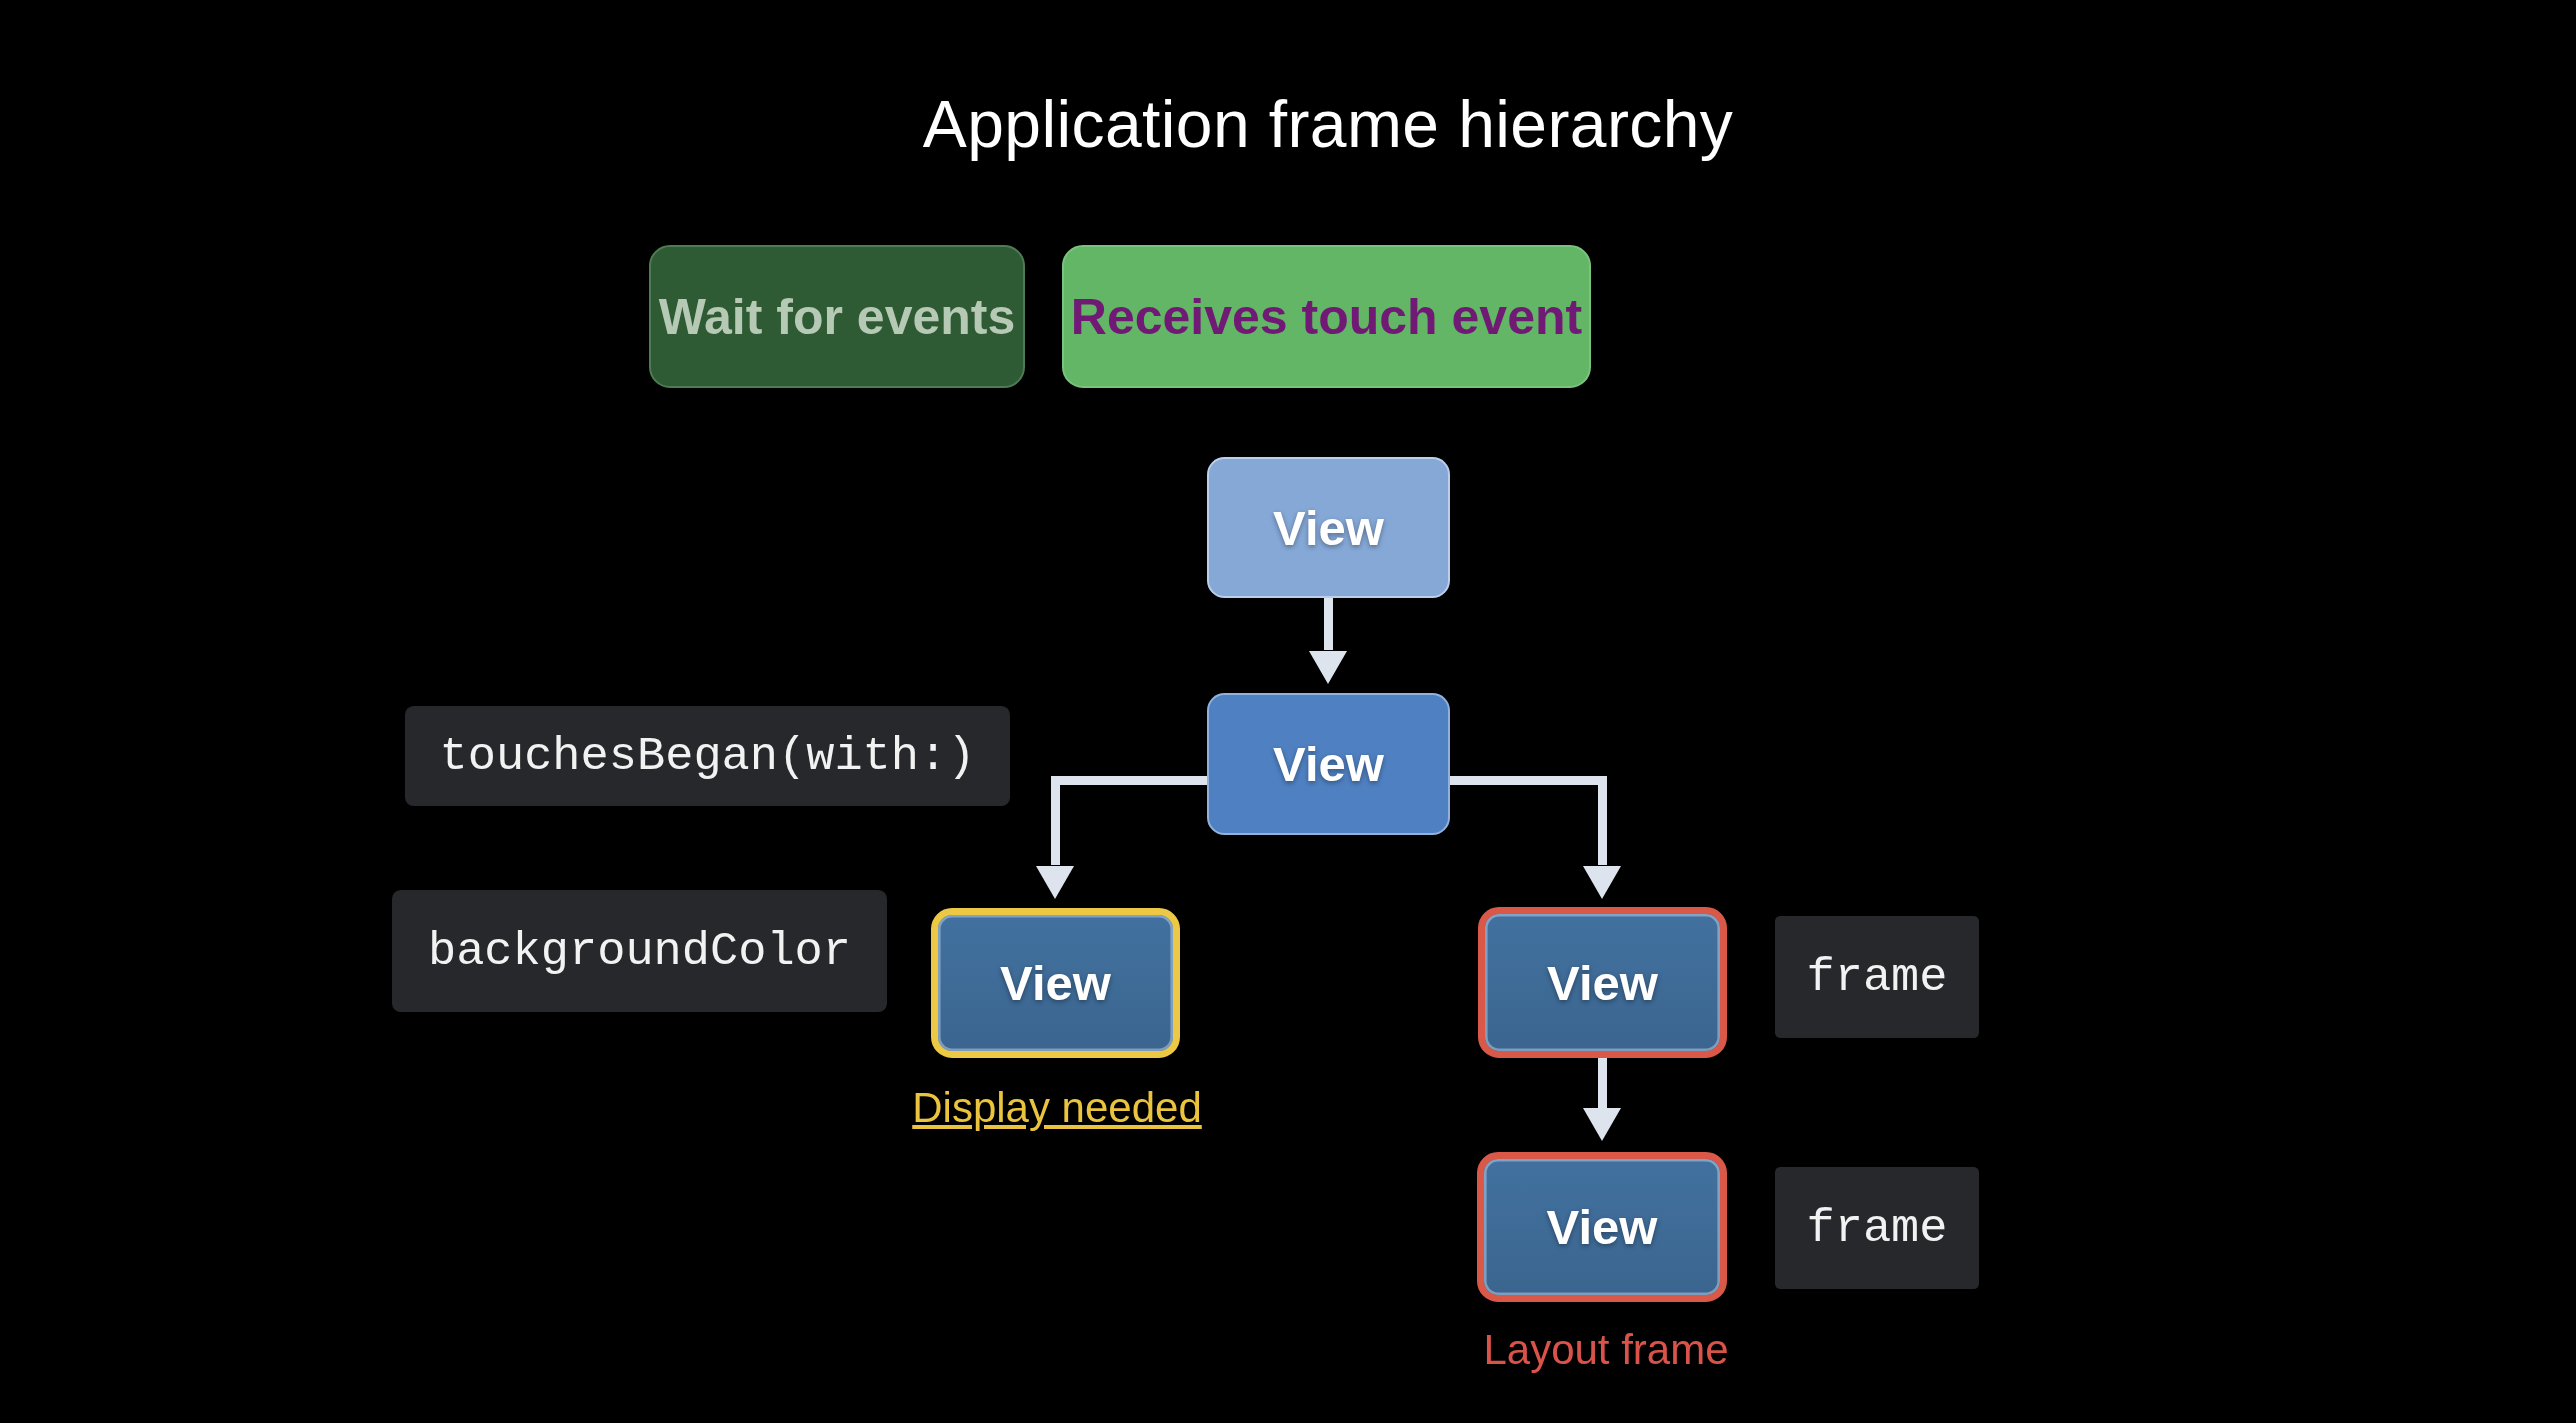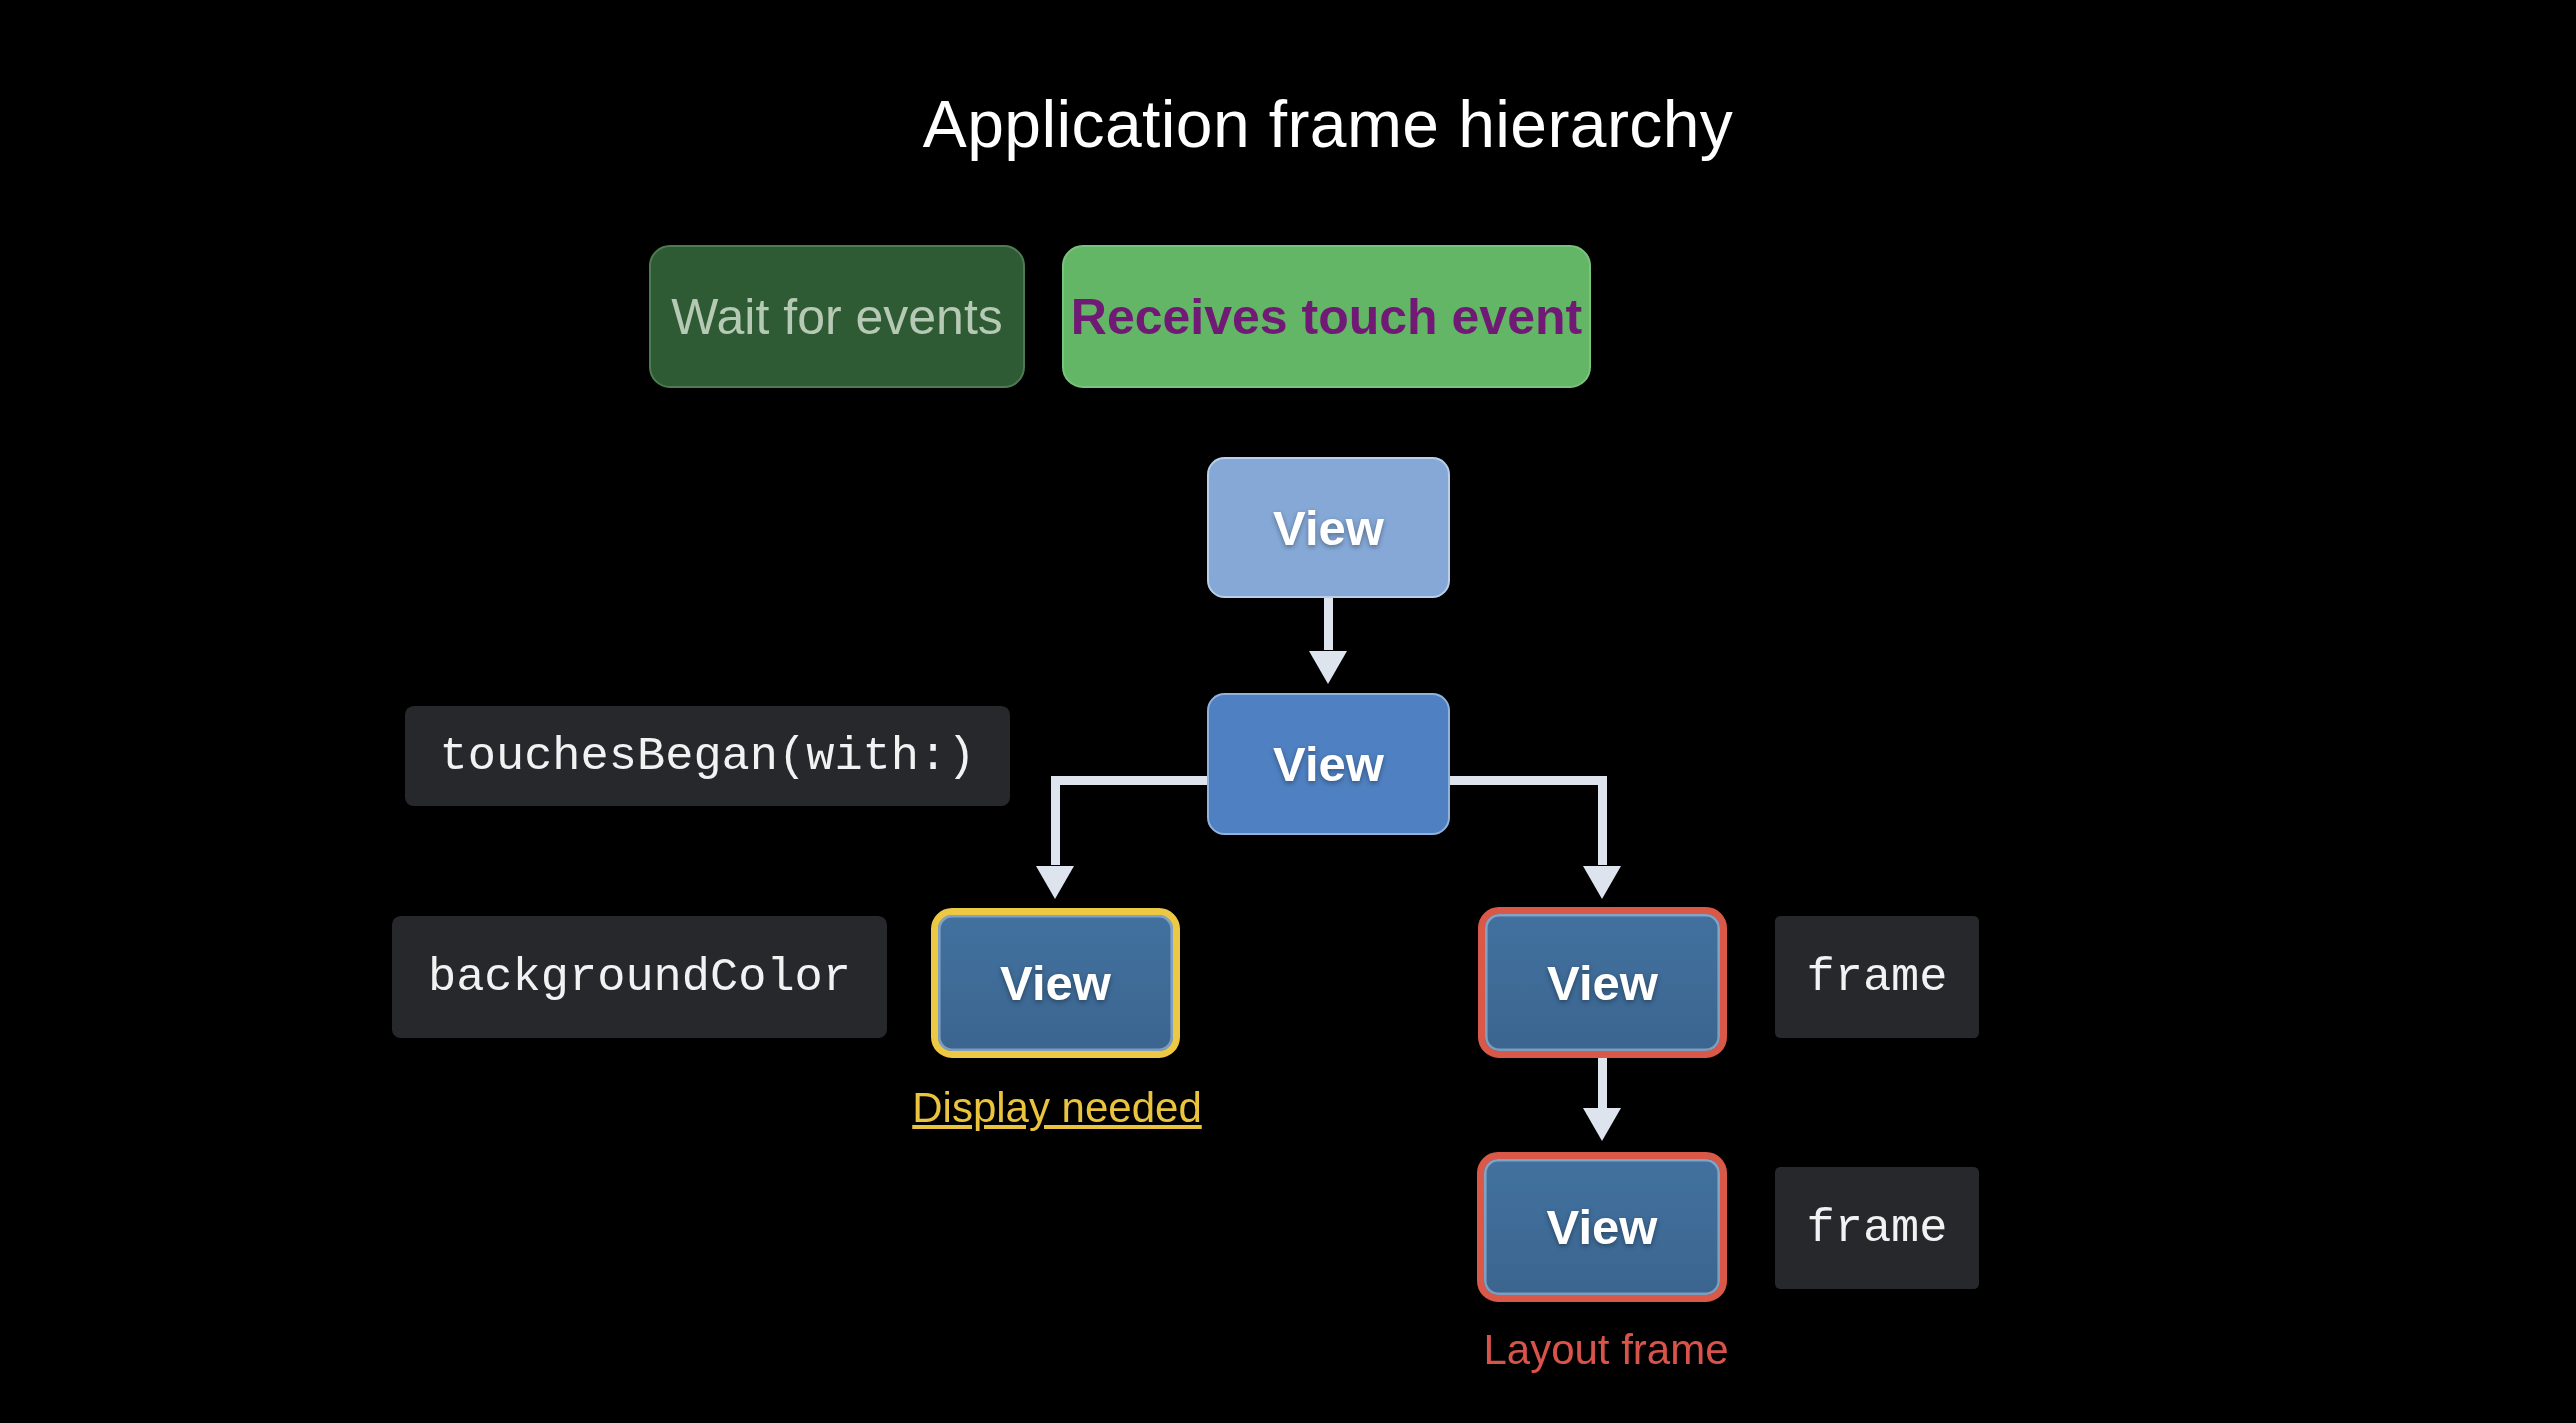--- a/index.html
+++ b/index.html
@@ -22,21 +22,21 @@
     font-size:66px;font-weight:400;letter-spacing:0.4px;white-space:nowrap;
   }
   
   .badge{
     display:flex;align-items:center;justify-content:center;
     border-radius:21px;font-size:50px;white-space:nowrap;
   }
   .badge-wait{
     left:649px;top:245px;width:376px;height:143px;
     background:var(--inactive-green);border:2.6px solid var(--inactive-green-border);
-    color:var(--inactive-green-text);font-weight:400;
+    color:var(--inactive-green-text);font-weight:700;
   }
   .badge-receives{
     left:1062px;top:245px;width:529px;height:143px;
     background:var(--active-green);border:2.6px solid var(--active-green-border);
     color:#701a75;font-weight:700;
   }
   
   .view-node{
     display:flex;align-items:center;justify-content:center;
     border-radius:17.5px;font-size:49px;font-weight:700;color:#fff;
@@ -68,21 +68,21 @@
     border:7.9px solid var(--layout-red-border);border-radius:21px;
   }
   
   .code-label{
     display:flex;align-items:center;justify-content:center;
     background:var(--code-bg);border-radius:8.7px;
     font-family:"Liberation Mono","DejaVu Sans Mono",monospace;
     font-size:47px;color:#f2f2f2;white-space:nowrap;
   }
   .code-touches{left:405px;top:706px;width:605px;height:100px;}
-  .code-bgcolor{left:392px;top:916px;width:495px;height:122px;}
+  .code-bgcolor{left:392px;top:890px;width:495px;height:122px;}
   .code-frame1{left:1775px;top:916px;width:204px;height:122px;border-radius:5.2px;}
   .code-frame2{left:1775px;top:1167px;width:204px;height:122px;border-radius:5.2px;}
   
   .status-text{font-size:42px;font-weight:400;white-space:nowrap;transform:translateX(-50%);}
   .status-display{left:1057px;top:1084px;color:var(--display-yellow);text-decoration:underline;}
   .status-layout{left:1606px;top:1326px;color:var(--layout-red);}
   
   .shaft{background:var(--arrow);}
   .arrowhead{
     width:0;height:0;

